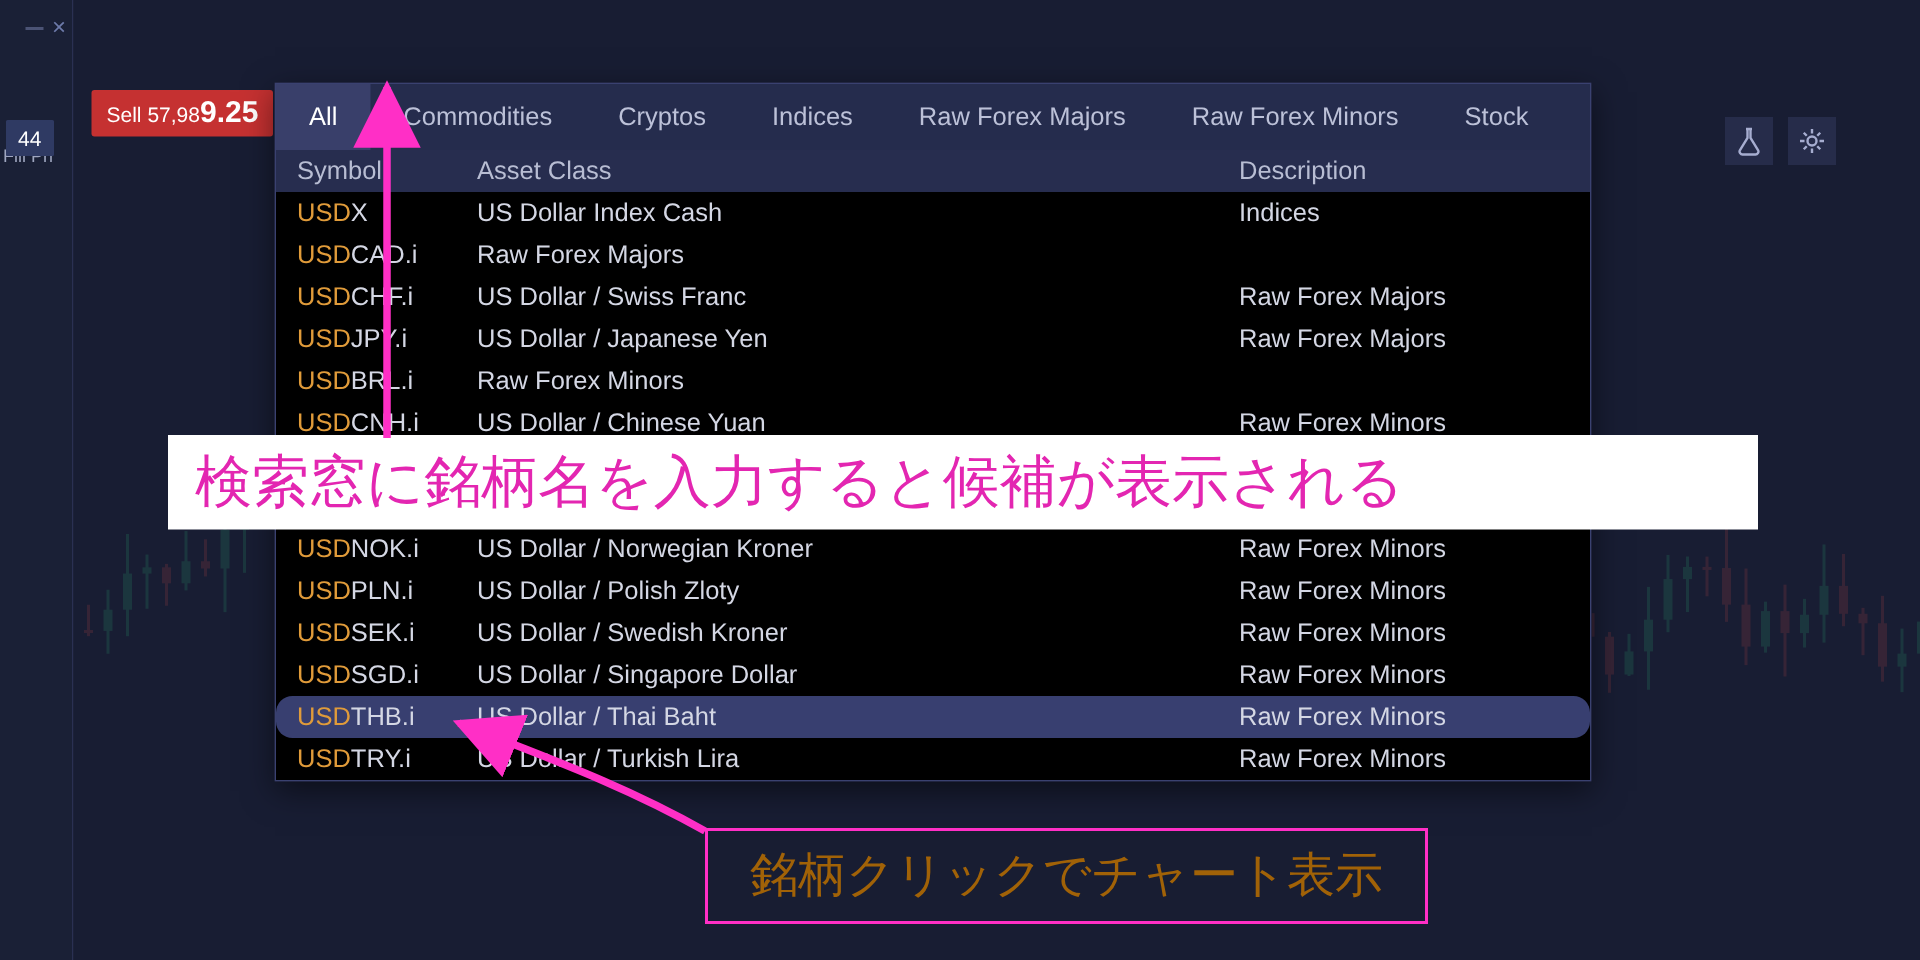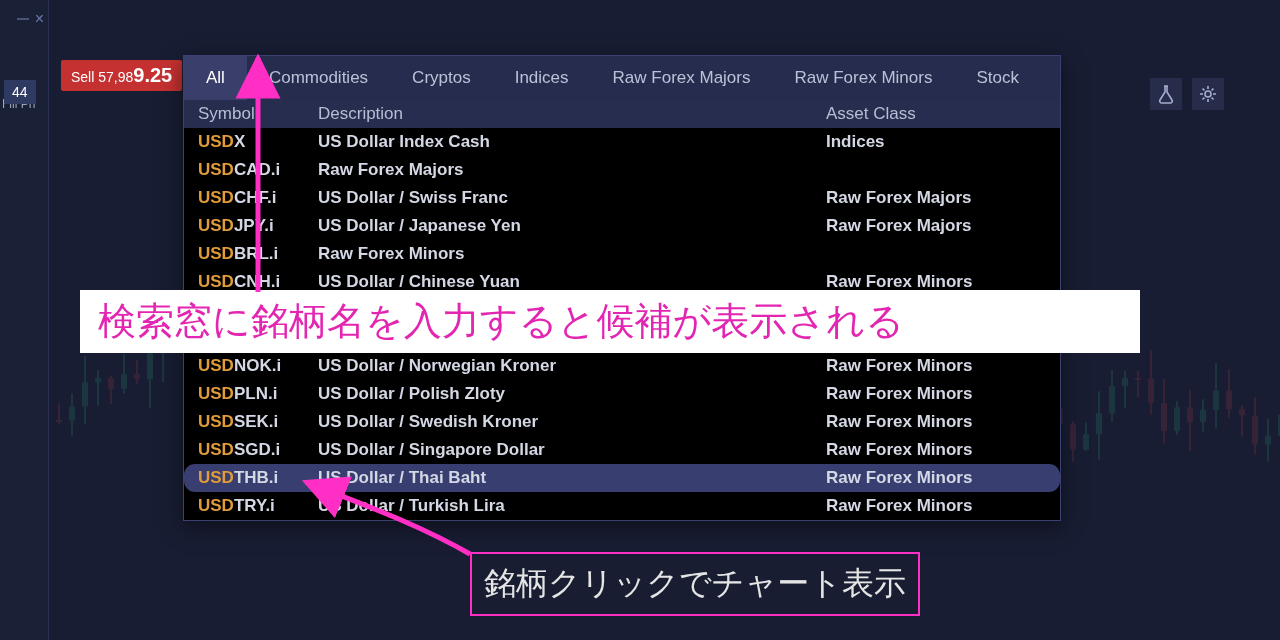--- a/index.html
+++ b/index.html
@@ -151,39 +151,39 @@
     background:#393f6a; color:#fff;
   }
   .ddl-head, .ddl-row {
     display:grid;
     grid-template-columns: 120px 1fr 220px;
     padding: 4px 14px;
     align-items:center;
     font-size: 17px;
   }
   .ddl-head { color:#b8bdd3; background:#272d4f; }
-  .ddl-row { color:#d4d7e4;font-weight:bold; }
+  .ddl-row { color:#d4d7e4; }
   .ddl-row.sel { background:#383f70;border-radius:11px; }
   .sym-match { color:#e09b3a; }
   .sym-rest { color:#d4d7e4; }
 
   
   .anno-banner {
-    position:absolute; left: 80px; top: 290px;
+    position:absolute; left: 112px; top: 290px;
     width: 1060px;
     background:#fff; color:#e326b1;
     font-size: 38px; font-weight:500;
     padding: 6px 18px;
     z-index: 20;
   }
   .anno-box2 {
     position:absolute; left: 470px; top: 552px;
     border: 2px solid #ff2fc6;
-    color:#e5e5e5; font-size: 32px;
-    padding: 8px 12px;
+    color:#a16207; font-size: 32px;
+    padding: 8px 28px;
     z-index: 20;
     background: rgba(24,29,51,0.2);
   }
 
   
   svg.anno { position:absolute; z-index:25; pointer-events:none; }
 </style>
 </head>
 <body>
 
@@ -423,22 +423,22 @@
         <div class="ddl-tab active">All</div>
         <div class="ddl-tab">Commodities</div>
         <div class="ddl-tab">Cryptos</div>
         <div class="ddl-tab">Indices</div>
         <div class="ddl-tab">Raw Forex Majors</div>
         <div class="ddl-tab">Raw Forex Minors</div>
         <div class="ddl-tab">Stock</div>
       </div>
     <div class="ddl-head">
       <div>Symbol</div>
+      <div>Asset Class</div>
       <div>Description</div>
-      <div>Asset Class</div>
     </div>
     <div id="ddl-body">
         <div class="ddl-row">
           <div><span class="sym-match">USD</span><span class="sym-rest">X</span></div>
           <div>US Dollar Index Cash</div>
           <div>Indices</div>
         </div>
         <div class="ddl-row">
           <div><span class="sym-match">USD</span><span class="sym-rest">CAD.i</span></div>
           <div>Raw Forex Majors</div>

